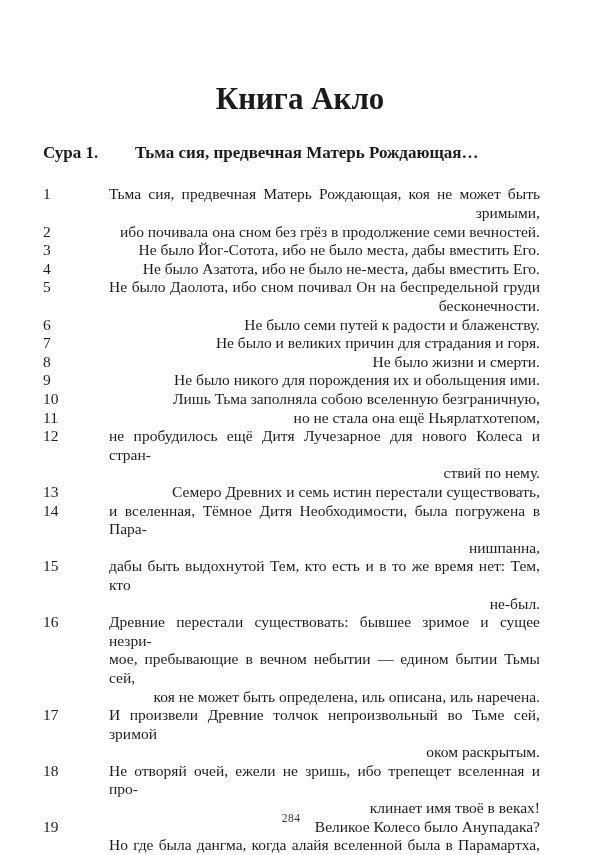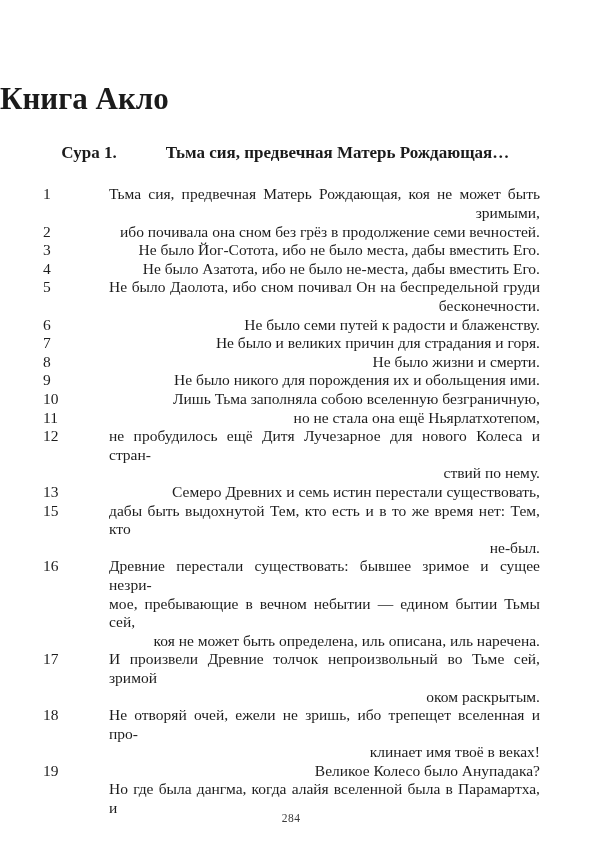--- a/index.html
+++ b/index.html
@@ -12,34 +12,34 @@
     width: 600px;
     height: 855px;
     background: #ffffff;
     overflow: hidden;
     font-family: "Liberation Serif", "DejaVu Serif", serif;
     color: #1d1d1d;
   }
   .title {
     margin: 0;
     padding-top: 82px;
+    text-align: center;
     font-size: 31px;
     line-height: 1.1;
     font-weight: bold;
     color: #1b1b1b;
   }
   .section-heading {
     display: flex;
     margin: 27px 0 0 43px;
     width: 497px;
     font-size: 17px;
     line-height: 1.2;
     font-weight: bold;
     color: #1b1b1b;
-    text-align: center;
   }
   .sec-label {
     flex: 0 0 92px;
     width: 92px;
   }
   .sec-title {
     flex: 1;
   }
   .verses {
     margin: 22px 0 0 43px;
@@ -164,20 +164,27 @@
           <div class="vline">ствий по нему.</div>
         </div>
       </div>
       <div class="verse">
         <span class="vnum">13</span>
         <div class="vbody">
           <div class="vline">Семеро Древних и семь истин перестали существовать,</div>
         </div>
       </div>
       <div class="verse">
+        <span class="vnum">14</span>
+        <div class="vbody">
+          <div class="vline just">и вселенная, Тёмное Дитя Необходимости, была погружена в Пара-</div>
+          <div class="vline">нишпанна,</div>
+        </div>
+      </div>
+      <div class="verse">
         <span class="vnum">15</span>
         <div class="vbody">
           <div class="vline just">дабы быть выдохнутой Тем, кто есть и в то же время нет: Тем, кто</div>
           <div class="vline">не-был.</div>
         </div>
       </div>
       <div class="verse">
         <span class="vnum">16</span>
         <div class="vbody">
           <div class="vline just">Древние перестали существовать: бывшее зримое и сущее незри-</div>

